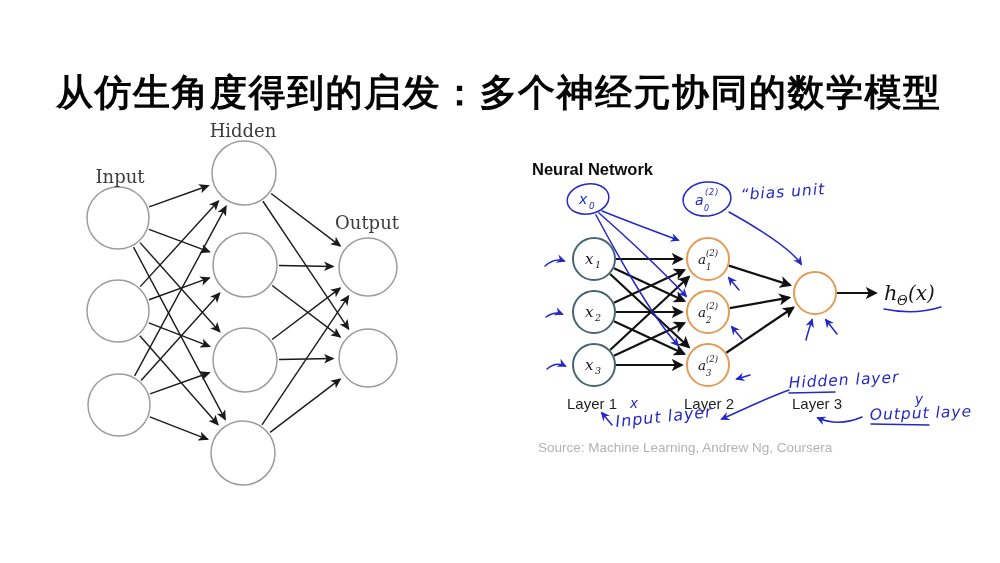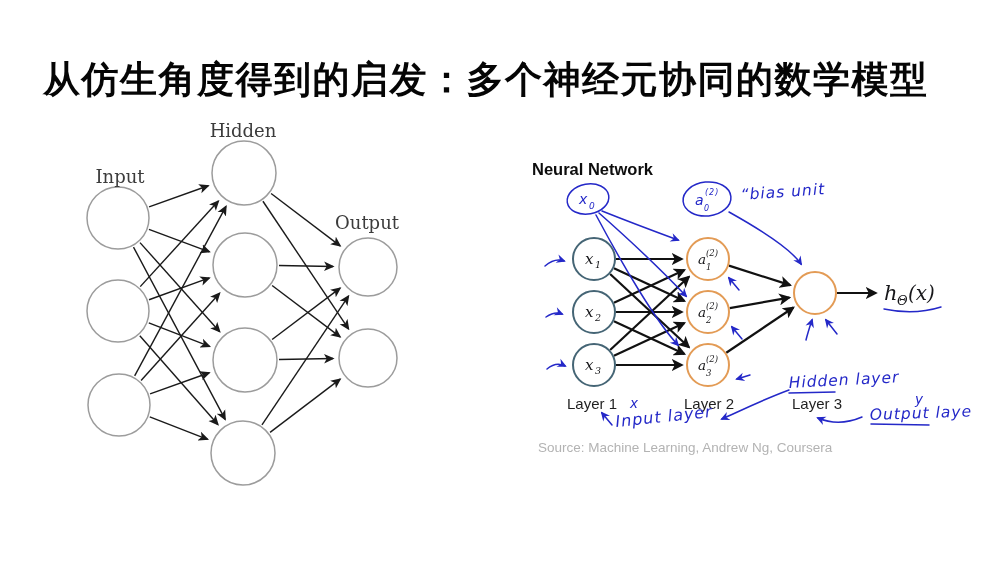--- a/index.html
+++ b/index.html
@@ -1,18 +1,18 @@
 <!DOCTYPE html>
 <html><head>
 <meta charset="utf-8">
 <style>
   html,body{margin:0;padding:0;background:#e8e8e8;}
   .slide{position:relative;width:1000px;height:563px;background:#ffffff;overflow:hidden;
          font-family:"DejaVu Sans",sans-serif;}
-  .title{position:absolute;left:40px;top:52px;margin:3px;font-size:37px;font-weight:700;
+  .title{position:absolute;left:40px;top:52px;margin:16px;font-size:37px;font-weight:700;
          letter-spacing:1.5px;color:#050505;white-space:nowrap;
          font-family:Liberation Serif, serif;}
   svg.stage{position:absolute;left:0;top:0;width:1000px;height:563px;}
   .serif-label{font-family:"DejaVu Serif",serif;font-size:18px;fill:#3c3c3c;}
   .fig-title{font-family:"Liberation Sans",sans-serif;font-weight:bold;font-size:16.5px;fill:#0d0d0d;}
   .layer-label{font-family:"Liberation Sans",sans-serif;font-size:15px;fill:#1f1f1f;}
   .source-text{font-family:"Liberation Sans",sans-serif;font-size:13.5px;fill:#b3b3b3;}
   .math{font-family:"DejaVu Serif",serif;font-style:italic;fill:#17171a;}
   .hw{font-family:"DejaVu Sans",sans-serif;font-style:italic;fill:#2428c8;letter-spacing:1px;}
   .hw-stroke{stroke:#2428c8;stroke-width:1.5;fill:none;stroke-linecap:round;}

